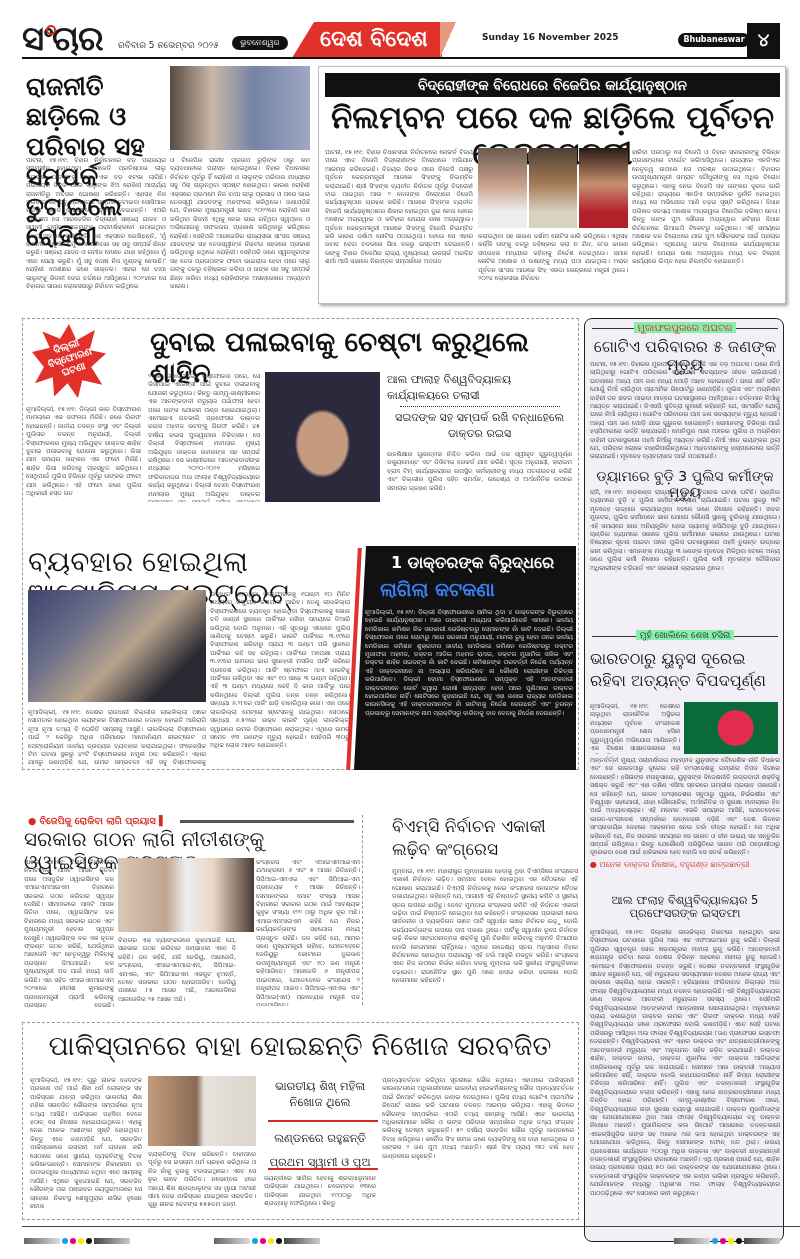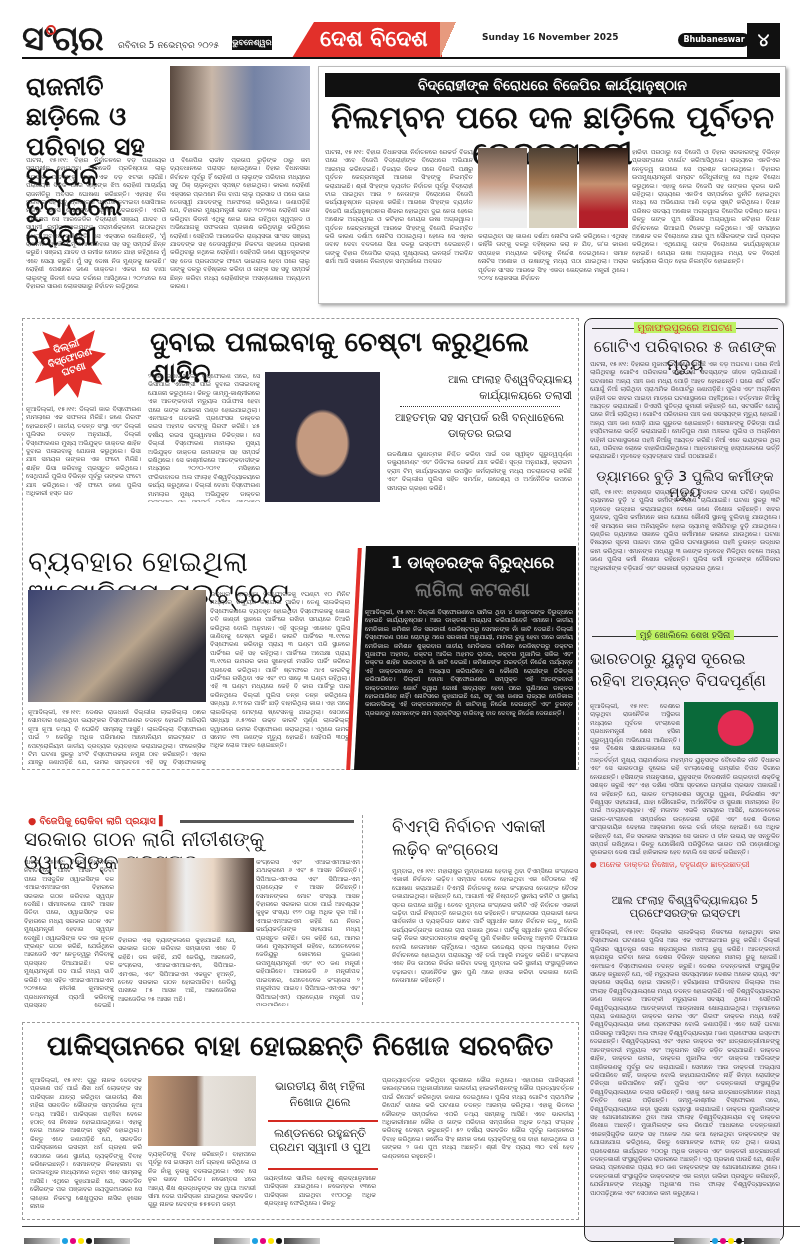--- a/index.html
+++ b/index.html
@@ -4,21 +4,21 @@
 <style>
   * { box-sizing: border-box; margin: 0; padding: 0; }
   html, body { width: 800px; height: 1259px; background: #fff; overflow: hidden; }
   body { font-family: "DejaVu Sans", sans-serif; color: #111; position: relative; }
   .abs { position: absolute; }
   
   .masthead { left: 0; top: 0; width: 800px; height: 62px; }
   .logo { left: 22px; top: 18px; font-size: 34px; font-weight: bold; color: #1a1a1a; letter-spacing: -1px; }
   .logo-dot { left: 46px; top: 25px; width: 10px; height: 10px; border: 2px solid #d42a22; border-radius: 50%; }
   .hdr-date-or { left: 118px; top: 40px; font-size: 9px; color: #222; }
-  .hdr-city-or { left: 232px; top: 36px; width: 40px; height: 14px; background: #111; color: #fff; border-radius: 0; font-size: 8px; text-align: center; line-height: 14px; font-weight: bold; }
+  .hdr-city-or { left: 232px; top: 36px; width: 56px; height: 14px; background: #111; color: #fff; border-radius: 7px; font-size: 8px; text-align: center; line-height: 14px; }
   .section-banner { left: 292px; top: 22px; width: 150px; height: 36px; background: #e2302a; clip-path: polygon(22px 0, 100% 0, 100% 100%, 0 100%); }
   .section-label { left: 320px; top: 26px; font-size: 22px; font-weight: bold; color: #fff; }
   .section-slant { left: 440px; top: 22px; width: 16px; height: 36px; background: linear-gradient(to right bottom, #e79a7e 50%, transparent 50%); }
   .hdr-date-en { left: 482px; top: 32px; font-size: 9px; font-weight: bold; color: #222; }
   .hdr-city-en { left: 678px; top: 33px; width: 72px; height: 14px; background: #111; color: #fff; border-radius: 8px; font-size: 8px; font-weight: bold; text-align: center; line-height: 14px; }
   .page-no { left: 747px; top: 23px; width: 33px; height: 34px; background: #111; color: #fff; font-size: 18px; font-weight: bold; text-align: center; line-height: 34px; }
   .hdr-rule { left: 22px; top: 57px; width: 758px; height: 2px; background: #111; }
 
   .hl { font-weight: bold; color: #111; line-height: 1.15; }
   .body-text { font-size: 6.3px; line-height: 8.4px; color: #333; text-align: justify; overflow: hidden; }
@@ -41,41 +41,41 @@
   .s2-col3 { left: 632px; top: 148px; width: 148px; height: 150px; }
 
   
   .db-box { left: 22px; top: 318px; width: 557px; height: 452px; border: 1px dashed #999; }
   .burst { left: 32px; top: 324px; width: 74px; height: 74px; background: #e2302a; clip-path: polygon(50% 0,60% 22%,85% 8%,78% 35%,100% 40%,80% 58%,95% 82%,68% 76%,62% 100%,48% 80%,30% 98%,28% 72%,4% 80%,16% 58%,0 38%,24% 32%,14% 10%,38% 20%); }
   .burst-text { left: 40px; top: 340px; width: 60px; font-size: 10px; line-height: 12px; font-weight: bold; color: #fff; text-align: center; transform: rotate(-18deg); }
   .s3-head { left: 150px; top: 326px; width: 425px; font-size: 27px; }
   .s3-col1 { left: 26px; top: 405px; width: 115px; height: 100px; }
   .s3-col2a { left: 148px; top: 372px; width: 112px; height: 130px; }
   .s3-photo { left: 265px; top: 372px; width: 115px; height: 130px; background: radial-gradient(ellipse at 50% 55%, #c49a80 0%, #c49a80 30%, #2a2a3c 34%, #2a2a3c 100%); }
-  .s3-sub1 { left: 387px; top: 372px; width: 185px; font-size: 11px; text-align: right; line-height: 16px; }
+  .s3-sub1 { left: 387px; top: 372px; width: 185px; font-size: 11px; text-align: left; line-height: 16px; }
   .s3-sub-rule { left: 400px; top: 406px; width: 160px; border-top: 1px dotted #333; }
   .s3-sub2 { left: 387px; top: 410px; width: 185px; font-size: 11px; text-align: center; line-height: 16px; }
   .s3-col3 { left: 387px; top: 450px; width: 185px; height: 55px; }
 
   .s4-head { left: 28px; top: 546px; width: 340px; font-size: 28px; }
   .s4-photo { left: 28px; top: 590px; width: 178px; height: 112px; background: linear-gradient(135deg,#3d4470 0%,#6a6f89 30%,#b8a48c 55%,#2c2b35 80%); }
   .s4-col-a { left: 210px; top: 590px; width: 140px; height: 166px; }
   .s4-col-b { left: 28px; top: 708px; width: 178px; height: 58px; }
 
   .s5-box { left: 354px; top: 546px; width: 222px; height: 224px; background: #111; clip-path: polygon(12px 0, 100% 0, 100% 100%, 0 100%); }
   .s5-rule { left: 352px; top: 548px; width: 4px; height: 222px; background: #e2302a; transform: skewX(-3deg); }
   .s5-head1 { left: 380px; top: 553px; width: 185px; font-size: 16px; color: #fff; text-align: center; font-weight: bold; }
-  .s5-head2 { left: 380px; top: 578px; width: 185px; font-size: 19px; color: #737373; text-align: center; font-weight: bold; }
+  .s5-head2 { left: 380px; top: 578px; width: 185px; font-size: 19px; color: #3b82f6; text-align: left; font-weight: bold; }
   .s5-body { left: 365px; top: 608px; width: 208px; height: 158px; color: #eee; }
 
   
   .rc-box { left: 584px; top: 318px; width: 200px; height: 924px; border: 1.5px solid #222; border-radius: 8px; background: #f2eff6; }
   .rc-kicker { left: 590px; top: 322px; width: 190px; font-size: 10px; color: #d42a22; text-align: center; }
   .rc-kicker-line { left: 592px; top: 328px; width: 186px; height: 1px; background: #333; }
-  .kick-bg { background: #bef264; padding: 0 4px; }
+  .kick-bg { background: #86efac; padding: 0 4px; }
   .rc1-head { left: 590px; top: 338px; width: 190px; font-size: 16px; text-align: center; }
   .rc1-body { left: 590px; top: 360px; width: 190px; height: 104px; }
   .rc2-head { left: 590px; top: 468px; width: 190px; font-size: 14px; text-align: center; }
   .rc2-body { left: 590px; top: 488px; width: 190px; height: 138px; }
   .rc3-kicker { left: 590px; top: 630px; width: 190px; font-size: 9px; text-align: center; color: #222; }
   .rc3-kicker-line { left: 592px; top: 636px; width: 186px; height: 1px; background: #333; }
   .rc3-head { left: 590px; top: 648px; width: 190px; font-size: 16px; line-height: 22px; text-align: left; }
   .rc3-photo { left: 684px; top: 702px; width: 94px; height: 52px; background: radial-gradient(circle at 55% 50%, #e32b52 0%, #e32b52 30%, #0a6a3a 32%, #0a6a3a 100%); }
   .rc3-col { left: 590px; top: 702px; width: 90px; height: 52px; }
   .rc3-body { left: 590px; top: 756px; width: 190px; height: 140px; }
@@ -97,21 +97,21 @@
   .s7-body { left: 392px; top: 867px; width: 186px; height: 140px; }
 
   
   .s8-box { left: 22px; top: 1022px; width: 557px; height: 198px; border: 1px dashed #999; }
   .s8-head { left: 30px; top: 1030px; width: 540px; font-size: 27px; text-align: center; }
   .s8-col1 { left: 30px; top: 1076px; width: 112px; height: 140px; }
   .s8-photo { left: 148px; top: 1076px; width: 108px; height: 70px; background: linear-gradient(90deg,#c49b7a 0%,#8a6b58 45%,#e7e2dc 52%,#dbd5cc 100%); }
   .s8-col2 { left: 148px; top: 1150px; width: 108px; height: 66px; }
   .s8-sub1 { left: 264px; top: 1078px; width: 112px; font-size: 11.5px; text-align: center; line-height: 16px; }
   .s8-rule1 { left: 268px; top: 1120px; width: 110px; height: 2px; background: #d42a22; }
-  .s8-sub2 { left: 264px; top: 1126px; width: 112px; font-size: 11.5px; text-align: center; line-height: 14px; }
+  .s8-sub2 { left: 264px; top: 1126px; width: 112px; font-size: 11.5px; text-align: center; line-height: 24px; }
   .s8-rule2 { left: 268px; top: 1168px; width: 110px; height: 2px; background: #d42a22; }
   .s8-col3 { left: 264px; top: 1174px; width: 112px; height: 42px; }
   .s8-col4 { left: 382px; top: 1076px; width: 192px; height: 140px; }
 
   
   .reg { top: 1236px; height: 10px; display: flex; align-items: center; gap: 2px; }
   .reg .bar { width: 36px; height: 6px; background: linear-gradient(90deg,#666,#ddd); }
   .reg .c { width: 6px; height: 6px; border-radius: 50%; }
   .foot-rule { left: 22px; top: 1226px; width: 780px; height: 1px; background: #444; }
 </style>
@@ -149,21 +149,21 @@
 <div class="abs body-text s2-col3">ହାରିବା ପରଠାରୁ ସେ ବିଜେପି ଓ ବିହାର ସରକାରଙ୍କୁ ବିଭିନ୍ନ ପ୍ରସଙ୍ଗରେ ଟାର୍ଗେଟ କରିଆସିଥିଲେ। ରାଜ୍ୟରେ ଏନଡିଏର ନେତୃତ୍ୱ ଉପରେ ସେ ପ୍ରଶ୍ନ ଉଠାଇଥିଲେ। ବିହାରର ଉପମୁଖ୍ୟମନ୍ତ୍ରୀ ସମ୍ରାଟ ଚୌଧୁରୀଙ୍କୁ ସେ ଅଧିକ ବିରୋଧ କରୁଥିଲେ। ଏହାକୁ ନେଇ ବିଜେପି ସହ ତାଙ୍କର ଦୂରତା ଭାରି ରହିଥିଲା। ରାଜ୍ୟରେ ଏନଡିଏ ସମ୍ପର୍କରେ ଦୁର୍ନୀତି ହୋଇଥିବା ମଧ୍ୟ ସେ ଅଭିଯୋଗ ଆଣି ବଢ଼ଇ ସୃଷ୍ଟି କରିଥିଲେ। ବିଧାନ ପରିଷଦ ସଦସ୍ୟ ଅଶୋକ ଅଗ୍ରୱାଲ ବିଜେପିର ବରିଷ୍ଠ ନେତା। କିନ୍ତୁ ତାଙ୍କ ପୁଅ ସୌରଭ ଅଗ୍ରୱାଲ କଟିହାର ବିଧାନ ନିର୍ବାଚନରେ ଭିଆଇପି ଟିକେଟରୁ ଲଢ଼ିଥିଲେ। ଏହି ସମୟରେ ଅଶୋକ ଦଳ ବିରୋଧରେ ଯାଇ ପୁଅ ସୌରଭଙ୍କ ପାଇଁ ପ୍ରଚାର କରିଥିଲେ। ଏଥିଯୋଗୁ ତାଙ୍କ ବିରୋଧରେ କାର୍ଯ୍ୟାନୁଷ୍ଠାନ ହୋଇଛି। ମେୟର ଉଷା ଅଗ୍ରୱାଲ ମଧ୍ୟ ଦଳ ବିରୋଧୀ କାର୍ଯ୍ୟରେ ଲିପ୍ତ ହେଇ ନିଲମ୍ବିତ ହୋଇଛନ୍ତି।</div>
 
 <div class="abs db-box"></div>
 <div class="abs burst"></div>
 <div class="abs burst-text">ଦିଲ୍ଲୀ ବିସ୍ଫୋରଣ ଘଟଣା</div>
 <div class="abs hl s3-head">ଦୁବାଇ ପଳାଇବାକୁ ଚେଷ୍ଟା କରୁଥିଲେ ଶାହିନ</div>
 <div class="abs body-text s3-col2a">୨୧ରେ ଉଠାଇଥିଲେ। ବିସ୍ଫୋରଣ ପରେ, ସେ ଭିସାପାଇଁ ଏଜେନ୍ସୀ ପାଇଁ ଦୁବାଇ ପଳାଇବାକୁ ଯୋଜନା କରୁଥିଲେ। କିନ୍ତୁ ଜାମ୍ମୁ-କାଶ୍ମୀରରେ ଏକ ଆତଙ୍କବାଦୀ ମଡ୍ୟୁଲ ପର୍ଦ୍ଦାଫାସ ହେବା ପରେ ତାଙ୍କ ଯୋଜନା ପଣ୍ଡ ହୋଇଯାଇଥିଲା। ଏନଆଇଏ ଗତକାଲି ପ୍ରଫେସର ଡାକ୍ତର ରଇସ ଅହମଦ ଭଟଙ୍କୁ ଗିରଫ କରିଛି। ୪୫ ବର୍ଷୀୟ ରଇସ ପୁଲୱାମାର ଚିକିତ୍ସକ। ସେ ଦିଲ୍ଲୀ ବିସ୍ଫୋରଣ ମାମଲାର ମୁଖ୍ୟ ଅଭିଯୁକ୍ତ ଡାକ୍ତର ଉମରଙ୍କ ସହ ସମ୍ପର୍କ ରଖିଥିଲେ। ସେ କାଶ୍ମୀରରେ ଆତଙ୍କବାଦୀଙ୍କ ମଧ୍ୟରେ ୨୦୨୦-୨୦୨୧ ମସିହାରେ ଫରିଦାବାଦର ଅଲ ଫାଲାହ ବିଶ୍ୱବିଦ୍ୟାଳୟରେ କାର୍ଯ୍ୟ କରୁଥିଲେ। ଦିଲ୍ଲୀ ବୋମା ବିସ୍ଫୋରଣ ମାମଲାର ମୁଖ୍ୟ ଅଭିଯୁକ୍ତ ଡାକ୍ତର ଉମରଙ୍କ ସହ ସମ୍ପର୍କ ରଖିବା ସନ୍ଦେହରେ ଡାକ୍ତର ରଇସଙ୍କୁ ଗିରଫ କରାଯାଇଛି।</div>
 <div class="abs photo s3-photo"></div>
 <div class="abs hl s3-sub1" style="font-weight:normal;">ଆଲ ଫାଲାହ ବିଶ୍ୱବିଦ୍ୟାଳୟ କାର୍ଯ୍ୟାଳୟରେ ତଲାସୀ</div>
 <div class="abs s3-sub-rule"></div>
-<div class="abs hl s3-sub2" style="font-weight:normal;">ଆହତମ୍କ ସହ ସମ୍ପର୍କ ରଖି ବନ୍ଧାହେଲେ ଡାକ୍ତର ରଇସ</div>
+<div class="abs hl s3-sub2" style="font-weight:normal;">ସଇଦଙ୍କ ସହ ସମ୍ପର୍କ ରଖି ବନ୍ଧାହେଲେ ଡାକ୍ତର ରଇସ</div>
 <div class="abs body-text s3-col1">ନୂଆଦିଲ୍ଲୀ, ୧୫।୧୧: ଦିଲ୍ଲୀ କାର ବିସ୍ଫୋରଣ ମାମଲାରେ ଏକ ସଫଳତା ମିଳିଛି। ଜଣେ ଗିରଫ ହୋଇଛନ୍ତି। ଜାତୀୟ ତଦନ୍ତ ସଂସ୍ଥା ଏବଂ ଦିଲ୍ଲୀ ପୁଲିସର ତଦନ୍ତ ଅନୁଯାୟୀ, ଦିଲ୍ଲୀ ବିସ୍ଫୋରଣର ମୁଖ୍ୟ ଅଭିଯୁକ୍ତ ଡାକ୍ତର ଶାହିନ ଦୁବାଇ ପଳାଇବାକୁ ଯୋଜନା କରୁଥିଲେ। ଭିସା ଯାଞ୍ଚ ସମୟର ତାଙ୍କର ଏକ ଫଟୋ ମିଳିଛି। ଶାହିନ ଭିସା କରିବାକୁ ପ୍ରସ୍ତୁତ କରିଥିଲେ। ସେଥିପାଇଁ ପୁଲିସ ବିଭିନ୍ନ ପୂର୍ବରୁ ତାଙ୍କର ଫଟୋ ଯାଞ୍ଚ କରିଥିଲେ। ଏହି ଫଟୋ ଜଣେ ପୁଲିସ ଅଧିକାରୀ ହସ୍ତ ଗତ</div>
 <div class="abs body-text s3-col3">ଉଚ୍ଚଶିକ୍ଷାର ଗୁଣାତ୍ମକ ନିଶ୍ଚିତ କରିବା ପାଇଁ ଦକ ସ୍ୱୀକୃତ ଗୁରୁତ୍ୱପୂର୍ଣ୍ଣ ଡକ୍ୟୁମେଣ୍ଟ ଏବଂ ଡିଜିଟାଲ ରେକର୍ଡ ଯାଞ୍ଚ କରିଛି। ସୂତ୍ର ଅନୁଯାୟୀ, କ୍ରାଇମ ବ୍ରାଞ୍ଚ ଟିମ୍ କାର୍ଯ୍ୟାଳୟରେ ଉପସ୍ଥିତ କର୍ମଚାରୀଙ୍କୁ ମଧ୍ୟ ପଚରାଉଚରା କରିଛି ଏବଂ ଦିଲ୍ଲୀର ପୁଲିସ ସହିତ ସମର୍ଥନ, ଉଦ୍ଦେଶ୍ୟ ଓ ଅର୍ଥନୈତିକ ଉପରେ ସମାଚାର ଗ୍ରହଣ କରିଛି।</div>
 
 <div class="abs hl s4-head" style="font-weight:normal;">ବ୍ୟବହାର ହୋଇଥିଲା ଆମୋନିୟମ ନାଇଟ୍ରେଟ୍</div>
 <div class="abs photo s4-photo"></div>
 <div class="abs body-text s4-col-a">ଉଦ୍ଧାର ହୋଇଥିବା ବିସ୍ଫୋରକକୁ ୧ଘଣ୍ଟା ୧୦ ମିନିଟ ମଧ୍ୟରେ ଡିଫ୍ୟୁଜ କରାଯାଇ ପାରିବ। ତେଣୁ ଲାଲକିଲ୍ଲା ବିସ୍ଫୋରଣରେ ବ୍ୟବହୃତ ହୋଇଥିବା ବିସ୍ଫୋରକକୁ କୋଉ ଚବି କାଣ୍ଡୀ ସ୍ଥାନରେ ପାର୍କିଂରେ ରଖିବା ସମୟରେ ତିଆରି କରିଥିଲା ବୋଲି ଅନୁମାନ। ଏହି ସୂତ୍ରରୁ ଏକେବେ ପୁଲିସ ଜାଣିବାକୁ ଚେଷ୍ଟା କରୁଛି। କାରଟି ପାର୍କିଂରେ ୩.୧୯ରେ ବିସ୍ଫୋରଣ କରିବାରୁ ପ୍ରାୟ ୩ ଘଣ୍ଟା ପରି ସ୍ଥାନରେ ପାର୍କିଂରେ ରହି ସହ ରହିଥିଲା। ପାର୍କିଂରେ ଅପେକ୍ଷା ପ୍ରାୟ ୩.୧୯ରେ ଉମରର କାର ସୁନେହରୀ ମସଜିଦ ପାର୍କିଂ କରିରେ ପ୍ରବେଶ କରିଥିଲା। ପାର୍କିଂ ଷ୍ଟାଫରେ ଥାଏ କାରଟିକୁ ପାର୍କିଂରେ ରଖିଥିବା ଏକ ଏବଂ ୧୦ ସାଢ଼େ ୩ ଘଣ୍ଟା ରହିଥିଲା। ଏହି ୩ ଘଣ୍ଟା ମଧ୍ୟରେ କେହି ବି କାର ପାର୍କିଂରୁ ପାର କରିନଥିଲେ ଦିଲ୍ଲୀ ପୁଲିସ ତନ୍ନ ତନ୍ନ କରିଥିଲେ। ସନ୍ଧ୍ୟା ୬.୨୮ରେ ପାର୍କିଂ ଛାଡ଼ି ବାହାରିଥିଲା କାର। ଏହା ପରେ ଲାଲକିଲ୍ଲା ମେଟ୍ରୋ ଷ୍ଟେସନକୁ ଯାଇଥିଲା। ସେଠାରେ ସନ୍ଧ୍ୟା ୬.୫୨ରେ ଉକ୍ତ କାରଟି ପୂର୍ଣ୍ଣ ଲାଲକିଲ୍ଲା ଦ୍ୱାରରେ ଉମର ବିସ୍ଫୋରଣ କରାଇଥିଲା। ଏଥିରେ ଉମର ସମେତ ୧୩ ଜଣଙ୍କ ମୃତ୍ୟୁ ହୋଇଛି। ସେହିପରି ୩୦ରୁ ଅଧିକ ଲୋକ ଆହତ ହୋଇଛନ୍ତି।</div>
 <div class="abs body-text s4-col-b">ନୂଆଦିଲ୍ଲୀ, ୧୫।୧୧: ଦେଶର ରାଜଧାନୀ ଦିଲ୍ଲୀର ଲାଲକିଲ୍ଲା ଠାରେ ସୋମବାର ହୋଇଥିବା ଭୟଙ୍କର ବିସ୍ଫୋରଣର ତଦନ୍ତ ହୋଇଚି ଆଜିରାଗି ନୂଆ ନୂଆ ତଥ୍ୟ ବି ଘେରିବି ସାମ୍ନାକୁ ଆସୁଛି। ଲାଲକିଲ୍ଲା ବିସ୍ଫୋରଣ ପାଇଁ ୨ କେଜିରୁ ଅଧିକ ପରିମାଣର ଆମୋନିୟମ ନାଇଟ୍ରେଟ ଓ ପେଟ୍ରୋଲିୟମ ଜାତୀୟ ଦ୍ରବ୍ୟର ବ୍ୟବହାର କରାଯାଇଥିଲା। ଫରେନ୍ସିକ ଟିମ ଘଟଣା ସ୍ଥଳରୁ ୪୨ଟି ବିସ୍ଫୋରକର ନମୁନା ଠାବ କରିଛନ୍ତି। ଏହାର ଯାଞ୍ଚରୁ ଜଣାପଡ଼ିଛି ଯେ, ଉମର ସମ୍ଭବତଃ ଏହି ସବୁ ବିସ୍ଫୋରକକୁ ଆମୋନିୟମ ନାଇଟ୍ରେଟ, ପେଟ୍ରୋଲିୟମ ଓ ଡେଟୋନେଟର ସାମଗ୍ରୀ ଦ୍ୱାରା ତିଆରି କରିଥିଲା। ଫରେନ୍ସିକ ତଦନ୍ତରୁ ଆହୁରି ଜଣାପଡ଼ିଛି ଯେ, ବିସ୍ଫୋରଣ ପାଇଁ ବ୍ୟବହୃତ</div>
 
 <div class="abs s5-box"></div>
 <div class="abs s5-rule"></div>
@@ -194,21 +194,21 @@
 <div class="abs body-text s6-col1">ପାଟନା, ୧୫।୧୧: ବିହାର ବିଧାନସଭା ନିର୍ବାଚନରେ ପାଞ୍ଚଟି ଆସନ ଜିତିବା ପରେ ଅସଦୁଦ୍ଦିନ ଓୱାଇସିଙ୍କ ଦଳ ଏଆଇଏମଆଇଏମ ବିହାରରେ ସରକାର ଗଠନ କରିବାର ସ୍ୱପ୍ନ ଦେଖିଛି। ସୀମାଞ୍ଚଳରେ ପାଞ୍ଚଟି ଆସନ ଜିତିବା ପରେ, ଓୱାଇସିଙ୍କ ଦଳ ବିହାରରେ ମଧ୍ୟ ସରକାର ଗଠନ ଏବଂ ମୁଖ୍ୟମନ୍ତ୍ରୀ ହେବାର ସ୍ୱପ୍ନ ଦେଖୁଛି। ଓୱାଇସିଙ୍କ ଦଳ ଏକ ନୂତନ ଫ୍ରଣ୍ଟ ଗଠନ କରିଛି, ଯେଉଁଥିରେ ଆରଜେଡି ଏବଂ ନେତୃତ୍ୱରୁ ମିଳିବାକୁ ପ୍ରସ୍ତାବ ଦିଆଯାଇଛି। ଦଳ ମୁଖ୍ୟମନ୍ତ୍ରୀ ପଦ ପାଇଁ ମଧ୍ୟ ଦାବି କରିଛି। ଏହା ସହିତ ଏଆଇଏମଆଇଏମ ୨୦୨୫ରେ ନୀତୀଶ କୁମାରଙ୍କୁ ପ୍ରଧାନମନ୍ତ୍ରୀ ପ୍ରାର୍ଥୀ କରିବାକୁ ପ୍ରସ୍ତାବ ଦେଇଛି। ଏଆଇଏମଆଇଏମ</div>
 <div class="abs photo s6-photo"></div>
 <div class="abs body-text s6-col2">ବିହାରର ଏକ୍ ବ୍ୟାଙ୍କଲରେ କୁହାଯାଇଛି ଯେ, ସରକାର ଗଠନ କରିବାର ସମ୍ଭାବନା ଏବେ ବି ରହିଛି। ଦଳ କହିଛି, ଯଦି ଜେଡିୟୁ, ଆରଜେଡି, କଂଗ୍ରେସ, ଏଆଇଏମଆଇଏମ, ସିପିଆଇ-ଏମଏଲ, ଏବଂ ସିପିଆଇଏମ ଏକଜୁଟ ହୁଅନ୍ତି, ତେବେ ସରକାର ଗଠନ ହୋଇପାରିବ। ଜେଡିୟୁ ପାଖରେ ୮୫ ଆସନ ଅଛି, ଆରଜେଡିରେ ଆରଜେଡିର ୨୫ ଆସନ ଅଛି।</div>
 <div class="abs body-text s6-col3">କଂଗ୍ରେସ ଏବଂ ଏଆଇଏମଆଇଏମ ଯଥାକ୍ରମେ ୬ ଏବଂ ୫ ଆସନ ଜିତିଛନ୍ତି। ସିପିଆଇ-ଏମଏଲ ଏବଂ ସିପିଆଇ-ଏମ ପ୍ରତ୍ୟେକ ୧ ଆସନ ଜିତିଛନ୍ତି। ସେମାନଙ୍କର ମୋଟ ସଂଖ୍ୟା ଆସନ ବିହାରରେ ସରକାର ଗଠନ ପାଇଁ ଆବଶ୍ୟକ କୁହୁକ ସଂଖ୍ୟା ୧୨୨ ଠାରୁ ଅଧିକ ଦୂର ଅଛି। ଏଆଇଏମଆଇଏମ କହିଛି ଯେ ନିଜର କାର୍ଯ୍ୟକର୍ତ୍ତାଙ୍କ ସହଯୋଗ ମଧ୍ୟ ପ୍ରସ୍ତୁତ ରହିଛି। ଦଳ କହିଛି ଯେ, ଆମର ଜଣେ ମୁଖ୍ୟମନ୍ତ୍ରୀ ରହିବେ, ଯେତେବେଳେ ଜେଡିୟୁରୁ କୋଟାରେ ଦୁଇଜଣ ଉପମୁଖ୍ୟମନ୍ତ୍ରୀ ଏବଂ ୧୦ ଜଣ ମନ୍ତ୍ରୀ ରହିପାରିବେ। ଆରଜେଡି ୬ ମନ୍ତ୍ରୀପଦ ପାଇବାରେ, ଯେତେବେଳେ କଂଗ୍ରେସ ୨ ମନ୍ତ୍ରୀପଦ ପାଇବ। ସିପିଆଇ-ଏମଏଲ ଏବଂ ସିପିଆଇ(ଏମ) ପ୍ରତ୍ୟେକ ମନ୍ତ୍ରୀ ପଦ ପାଇପାରିବେ।</div>
 <div class="abs v-rule"></div>
 
 <div class="abs hl s7-head">ବିଏମ୍‌ସି ନିର୍ବାଚନ ଏକାକୀ ଲଢ଼ିବ କଂଗ୍ରେସ</div>
 <div class="abs body-text s7-body">ମୁମ୍ବାଇ, ୧୫।୧୧: ମହାରାଷ୍ଟ୍ର ମୁମ୍ବାଇରେ ହେବାକୁ ଥିବା ବିଏମ୍‌ସିରେ କଂଗ୍ରେସ ଏକାକୀ ନିର୍ବାଚନ ଲଢ଼ିବ। ସମ୍ପାଦ ବେଳେ ହୋଇଥିବା ଏକ ବୈଠକରେ ଏହି ଘୋଷଣା କରାଯାଇଛି। ବିଏମ୍‌ସି ନିର୍ବାଚନକୁ ନେଇ କଂଗ୍ରେସ ନେତାଙ୍କ ବୈଠକ ଡକାଯାଇଥିଲା। କହିଛନ୍ତି ଯେ, ଆଗାମୀ ଏହି ନିଷ୍ପତ୍ତି ସ୍ଥାନୀୟ କମିଟି ଓ ସ୍ଥାନୀୟ ସ୍ତର ଉପରେ ଛାଡ଼ିଛୁ। ତେବେ ମୁମ୍ବାଇ କଂଗ୍ରେସ କମିଟି ଏହି ନିର୍ବାଚନ ଏକାକୀ ଲଢ଼ିବା ପାଇଁ ନିଷ୍ପତ୍ତି ନେଇଥିବା ସେ କହିଛନ୍ତି। କଂଗ୍ରେସର ପ୍ରଭାରୀ ନେତା ସାର୍ବଜନୀନ ଓ ବ୍ୟକ୍ତିଗତ ଭାବେ ପାର୍ଟି ସ୍ୱାଧୀନ ଭାବେ ନିର୍ବାଚନ ଲଢ଼ୁ ବୋଲି କାର୍ଯ୍ୟକର୍ତ୍ତାଙ୍କ ଉପରେ ଚାପ ପକାଉ ଥିଲେ। ପାର୍ଟିକୁ ସ୍ୱାଧୀନ ରୂପେ ନିର୍ବାଚନ ଲଢ଼ି ନିଜର ସଙ୍ଗଠନାତ୍ମକ ଶକ୍ତିକୁ ପୁଣି ବିକଶିତ କରିବାକୁ ଅନୁମତି ଦିଆଯାଉ ବୋଲି ନେତାମାନେ ଚାହିଁଥିଲେ। ଏଥିରେ ଉଦ୍ଦେଶ୍ୟ ସ୍ତର ଅନୁସାରେ ବିହାର ନିର୍ବାଚନରେ ହୋଇଥିବା ପରାଜୟରୁ ଏହି ଚର୍ଚ୍ଚା ଆହୁରି ମଜବୁତ କରିଛି। କଂଗ୍ରେସ ଏବେ ନିଜ ଉପରେ ନିର୍ଭର କରିବା ଦଳକୁ ମୁମ୍ବାଇ ଭଳି ସ୍ଥାନୀୟ ସଂସ୍ଥାଗୁଡ଼ିକରେ ବଢ଼ାଇବା। ରାଜନୈତିକ ସ୍ଥାନ ପୁଣି ଥରେ ହାସଲ କରିବା ଦରକାର ବୋଲି ନେତାମାନେ କହିଛନ୍ତି।</div>
 
 <div class="abs s8-box"></div>
-<div class="abs hl s8-head" style="font-weight:bold;">ପାକିସ୍ତାନରେ ବାହା ହୋଇଛନ୍ତି ନିଖୋଜ ସରବଜିତ</div>
+<div class="abs hl s8-head" style="font-weight:normal;">ପାକିସ୍ତାନରେ ବାହା ହୋଇଛନ୍ତି ନିଖୋଜ ସରବଜିତ</div>
 <div class="abs body-text s8-col1">ନୂଆଦିଲ୍ଲୀ, ୧୫।୧୧: ଗୁରୁ ନାନକ ଦେବଙ୍କ ପ୍ରକାଶ ପର୍ବ ପାଇଁ ଶିଖ ଧର୍ମ ଲୋକଙ୍କ ସହ ପାକିସ୍ତାନ ଯାତ୍ରା କରିଥିବା ଭାରତୀୟ ଶିଖ ମହିଳା ସରବଜିତ କୌରଙ୍କ ସମ୍ପର୍କରେ ନୂଆ ତଥ୍ୟ ଆସିଛି। ପାକିସ୍ତାନ ପହଞ୍ଚିବା ବେଳେ ହଠାତ୍ ସେ ନିଖୋଜ ହୋଇଯାଇଥିଲେ। ଏହାକୁ ନେଇ ଅନେକ ଆଶଙ୍କା ସୃଷ୍ଟି ହୋଇଥିଲା। କିନ୍ତୁ ଏବେ ଜଣାପଡ଼ିଛି ଯେ, ସରବଜିତ ପାକିସ୍ତାନରେ ଇସଲାମ ଧର୍ମ ଗ୍ରହଣ କରି ସେଠାରେ ଜଣେ ସ୍ଥାନୀୟ ବ୍ୟକ୍ତିଙ୍କୁ ବିବାହ କରିନେଇଛନ୍ତି। ସେମାନଙ୍କ ନିକାହନାମା ବା ଉପଲବ୍ଧିକ ମାଧ୍ୟମରେ ନଥିବା ଏବେ ସାମ୍ନାକୁ ଆସିଛି। ଏଥିରେ କୁହାଯାଇଛି ଯେ, ସରବଜିତ କୌରଙ୍କ ପର ପଞ୍ଜାବର ଜୟପୁରଅଲରେ ସେ ଲାହୋର ନିକଟସ୍ଥ ଶେଖୁପୁରାର ନାସିର ହୁସେନ ନାମକ</div>
 <div class="abs photo s8-photo"></div>
 <div class="abs body-text s8-col2">ବ୍ୟକ୍ତିଙ୍କୁ ବିବାହ କରିଛନ୍ତି। ବାହାପରେ ପୂର୍ବରୁ ସେ ଇସଲାମ ଧର୍ମ ଗ୍ରହଣ କରିଥିଲେ ଓ ନିଜ ନାଁକୁ ନୁରକୁ ବଦଳାଇଥିଲେ। ଏବେ ସେ ନୁର ଭାବେ ପରିଚିତ। ନଭେମ୍ବର ୪ରେ ଆନ୍ୟ ଶିଖ ଶ୍ରଦ୍ଧାଳୁଙ୍କ ସହ ୱାଘା ଅଟାରୀ ସୀମା ଦେଇ ପାକିସ୍ତାନ ଯାଇଥିଲେ ସରବଜିତ। ଗୁରୁ ନାନକ ଦେବଙ୍କ ୫୫୫ତମ ଜନ୍ମ</div>
 <div class="abs hl s8-sub1" style="font-weight:normal;">ଭାରତୀୟ ଶିଖ୍ ମହିଳା ନିଖୋଜ ଥିଲେ</div>
 <div class="abs s8-rule1"></div>
 <div class="abs hl s8-sub2" style="font-weight:normal;">ଲଣ୍ଡନରେ ରହୁଛନ୍ତି ପ୍ରଥମ ସ୍ୱାମୀ ଓ ପୁଅ</div>
 <div class="abs s8-rule2"></div>
 <div class="abs body-text s8-col3">ଜୟନ୍ତୀରେ ସାମିଲ ହେବାକୁ ଶ୍ରଦ୍ଧାଳୁମାନେ ପାକିସ୍ତାନ ଯାଇଥିଲେ। ନଭେମ୍ବର ୧୩ରେ ପାକିସ୍ତାନ ଯାଇଥିବା ୧୯୦୦ରୁ ଅଧିକ ଶ୍ରଦ୍ଧାଳୁ ଫେରିଥିଲେ। କିନ୍ତୁ</div>
 <div class="abs body-text s8-col4">ପ୍ରତ୍ୟାବର୍ତ୍ତନ କରିଥିବା ସୂଚନାରେ କୌର ନଥିଲେ। ଏହାପରେ ପାକିସ୍ତାନୀ କାଉଣ୍ଟରରେ ଅଧିକାରୀମାନେ ଭାରତୀୟ ହାଇକମିଶନଙ୍କୁ କୌର ପ୍ରତ୍ୟାବର୍ତ୍ତନ ପାଇଁ ରିପୋର୍ଟ କରିନଥିବା ଜଣାଇ ଦେଇଥିଲେ। ପୁଲିସ ମଧ୍ୟ ଗୋଟିଏ ପ୍ରାଥମିକ ରିପୋର୍ଟ ଦାଖଲ କରି ଘଟଣାର ତଦନ୍ତ ଆରମ୍ଭ କରିଥିଲା। ଏହାକୁ ଭିତରେ କୌରଙ୍କ ସମ୍ପର୍କରେ ଏପରି ତଥ୍ୟ ସାମ୍ନାକୁ ଆସିଛି। ଏବେ ଭାରତୀୟ ଅଧିକାରୀମାନେ କୌର ଓ ତାଙ୍କ ପରିବାର ସମ୍ପର୍କରେ ଅଧିକ ତଥ୍ୟ ସଂଗ୍ରହ କରିବାକୁ ଚେଷ୍ଟା କରୁଛନ୍ତି। ୫୨ ବର୍ଷୀୟ ସରବଜିତ କୌର ପୂର୍ବରୁ ଲଣ୍ଡନରେ ବିବାହ କରିଥିଲେ। କର୍ନୈଲ ସିଂହ ନାମକ ଜଣେ ବ୍ୟକ୍ତିଙ୍କୁ ସେ ବାହା ହୋଇଥିଲେ ଓ ତାଙ୍କର ୨ ଜଣ ପୁଅ ମଧ୍ୟ ଅଛନ୍ତି। ଶ୍ରୀ ସିଂହ ପ୍ରାୟ ୩୦ ବର୍ଷ ହେବ ଲଣ୍ଡନରେ ରହୁଛନ୍ତି।</div>
 

